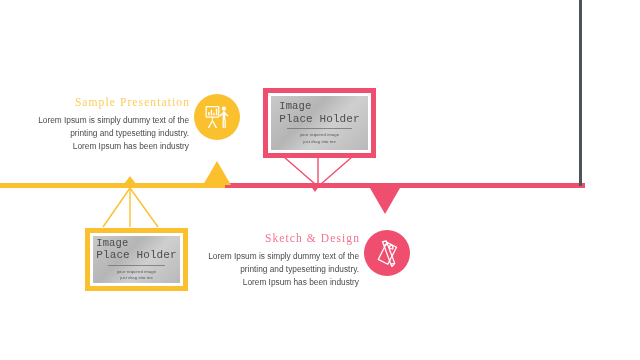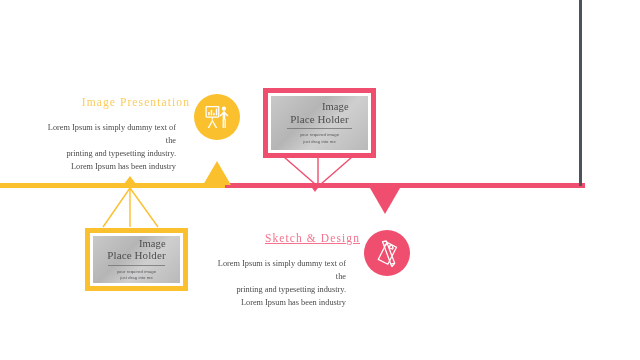--- a/index.html
+++ b/index.html
@@ -64,27 +64,27 @@
 
   
   .textblock{position:absolute;text-align:right;}
   .tb-title{
     font-size:11.5px;
     letter-spacing:1.1px;
     margin:0 0 6px 0;
     font-family:"Liberation Serif", serif;
   }
   .tb-title.yellow{color:#FCCB5A;}
-  .tb-title.pink{color:#F4728D;text-decoration:underline;}
+  .tb-title.pink{color:#F4728D;}
   .tb-body{
     font-size:8.3px;
     line-height:1.55;
     color:#4a4a4a;
-    margin:14px;
-    font-family:Liberation Serif, serif;
+    margin:1px;
+    font-family:Liberation Sans, sans-serif;
   }
 
   
   .icon-circle{
     position:absolute;
     border-radius:50%;
     display:flex;align-items:center;justify-content:center;
   }
   .icon-yellow{background:#FBC02D;}
   .icon-pink{background:#F04E6E;}
@@ -101,24 +101,24 @@
   .frame-inner{
     width:100%;height:100%;
     border:3px solid #ffffff;
     box-sizing:border-box;
     background:linear-gradient(135deg,#c9c9c9 0%,#b5b5b5 38%,#cfcfcf 60%,#b9b9b9 100%);
     display:flex;flex-direction:column;
     align-items:center;justify-content:center;
     color:#4d4d4d;
   }
   .ph-title{
-    font-family:Liberation Serif, serif;
+    font-family:Liberation Mono, monospace;
     font-size:10.5px;
     line-height:1.12;
-    text-align:right;
+    text-align:left;
     font-weight:400;
     letter-spacing:.1px;
   }
   .ph-title .l2{font-size:11px;display:block;}
   .ph-rule{
     width:66%;height:1px;background:#6d6d6d;opacity:.75;
     margin:3px 0 3px 0;
   }
   .ph-sub{
     font-family:"Liberation Sans", sans-serif;
@@ -149,21 +149,21 @@
     <line x1="72" y1="1" x2="41" y2="28"></line>
   </svg>
 
   <svg class="conn conn-yellow" style="left:100px;top:187px;" width="80" height="42" viewBox="0 0 80 42">
     <line x1="30" y1="1" x2="3" y2="40"></line>
     <line x1="30" y1="1" x2="30" y2="40"></line>
     <line x1="30" y1="1" x2="58" y2="40"></line>
   </svg>
 
   <div class="textblock" style="left:30px;top:96px;width:160px;">
-    <div class="tb-title yellow">Image Presentation</div>
+    <div class="tb-title yellow">Sample Presentation</div>
     <div class="tb-body">
       <div>Lorem Ipsum is simply dummy text of the</div>
       <div>printing and typesetting industry.</div>
       <div>Lorem Ipsum has been industry</div>
     </div>
   </div>
 
   <div class="icon-circle icon-yellow" style="left:194px;top:94px;width:46px;height:46px;">
     <svg width="27" height="27" viewBox="0 0 32 32">
       <g fill="#ffffff">

